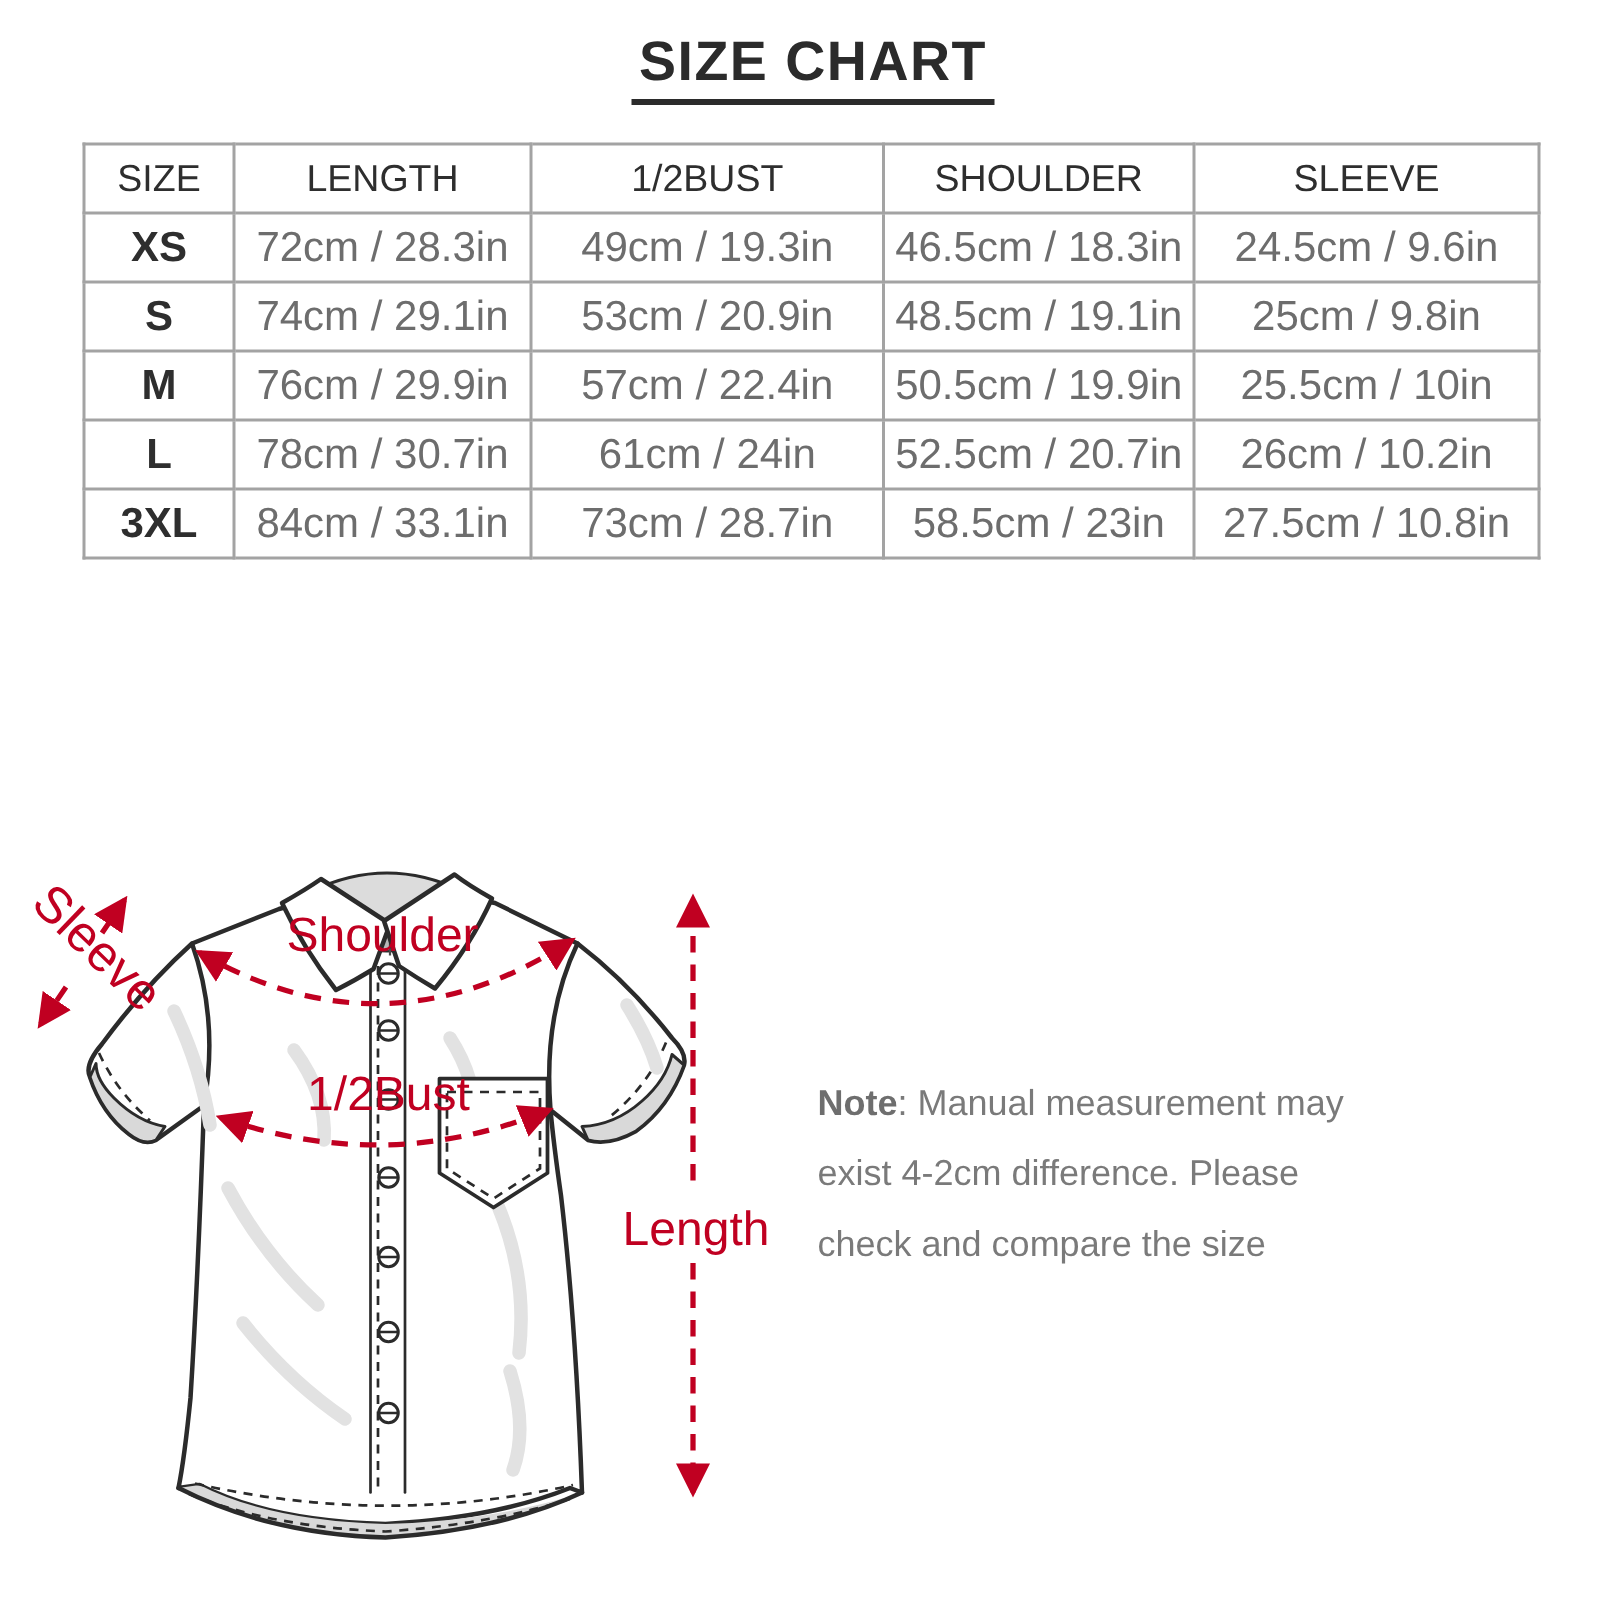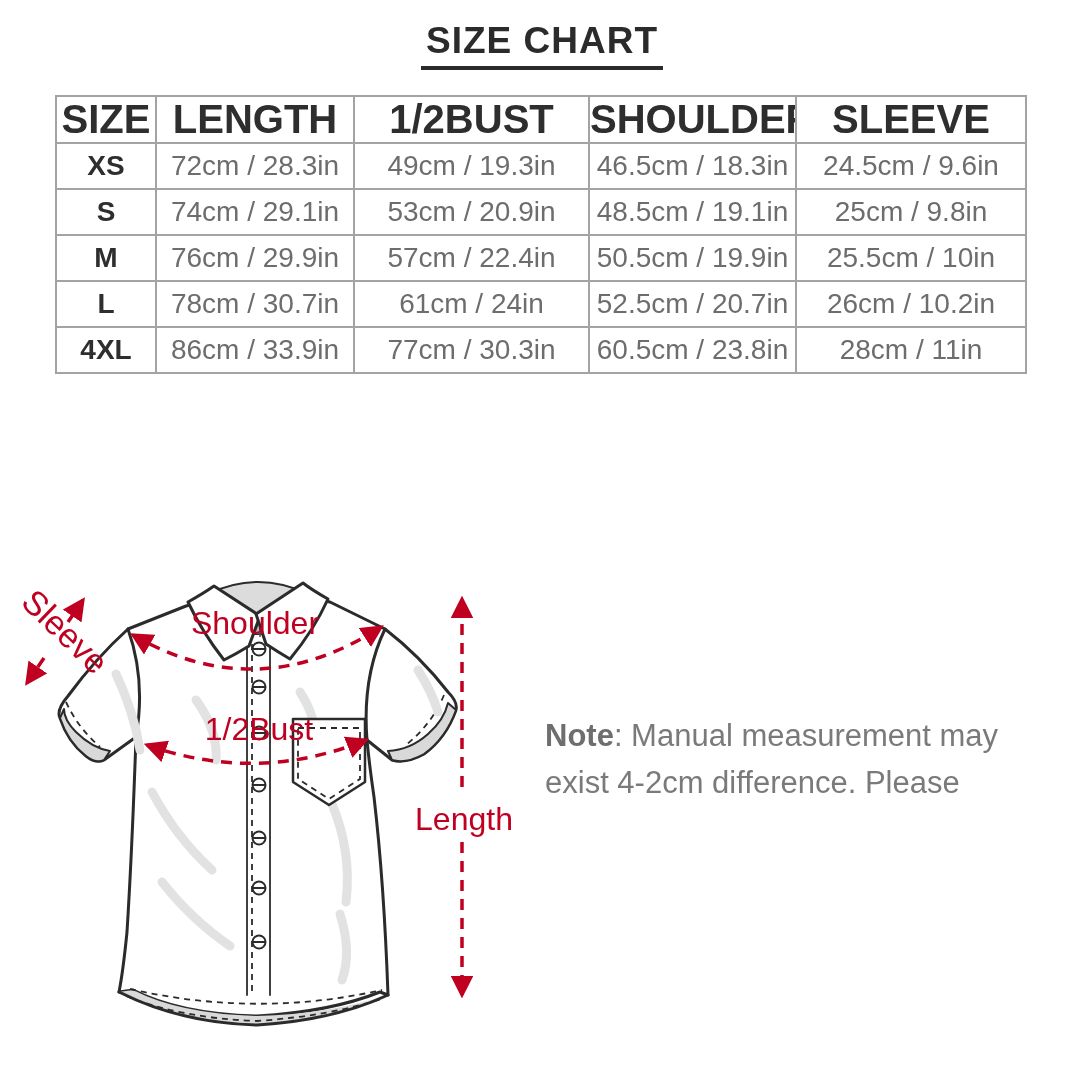--- a/index.html
+++ b/index.html
@@ -14,26 +14,26 @@
     border-bottom:4px solid #2b2b2b;
   }
   table.size-table{
     position:absolute;left:55px;top:95px;width:970px;
     border-collapse:collapse;table-layout:fixed;
   }
   .size-table th,.size-table td{
     border:2px solid #a3a3a3;height:44px;text-align:center;vertical-align:middle;
     padding:0;overflow:hidden;white-space:nowrap;
   }
-  .size-table th{font-size:40px;font-weight:bold;color:#2e2e2e;}
+  .size-table th{font-size:25px;font-weight:normal;color:#2e2e2e;}
   .size-table td{font-size:28px;font-weight:normal;color:#6d6d6d;}
   .size-table td.size-col{font-weight:bold;color:#2e2e2e;}
   .note{
     position:absolute;left:545px;top:712px;width:480px;
-    font-size:31px;line-height:47px;color:#7a7a7a;white-space:nowrap;
+    font-size:24px;line-height:47px;color:#7a7a7a;white-space:nowrap;
   }
   .note b{font-weight:bold;color:#6e6e6e;}
   .diagram{position:absolute;left:0;top:552px;width:520px;height:528px;}
   .outline{fill:none;stroke:#2b2b2b;stroke-width:3;stroke-linecap:round;stroke-linejoin:round;}
   .outline-thin{fill:none;stroke:#2b2b2b;stroke-width:1.8;stroke-linecap:round;stroke-linejoin:round;}
   .whitefill{fill:#ffffff;stroke:#2b2b2b;stroke-width:3;stroke-linejoin:round;}
   .grayfill{fill:#d9d9d9;}
   .grayfill-stroked{fill:#d9d9d9;stroke:#2b2b2b;stroke-width:2;stroke-linejoin:round;}
   .stitch{fill:none;stroke:#2b2b2b;stroke-width:1.8;stroke-dasharray:6 5;}
   .wrinkle{fill:none;stroke:#e2e2e2;stroke-width:9;stroke-linecap:round;}
@@ -87,25 +87,25 @@
       <td>25.5cm / 10in</td>
     </tr>
     <tr>
       <td class="size-col">L</td>
       <td>78cm / 30.7in</td>
       <td>61cm / 24in</td>
       <td>52.5cm / 20.7in</td>
       <td>26cm / 10.2in</td>
     </tr>
     <tr>
-      <td class="size-col">4XL</td>
-      <td>86cm / 33.9in</td>
-      <td>77cm / 30.3in</td>
-      <td>60.5cm / 23.8in</td>
-      <td>28cm / 11in</td>
+      <td class="size-col">3XL</td>
+      <td>84cm / 33.1in</td>
+      <td>73cm / 28.7in</td>
+      <td>58.5cm / 23in</td>
+      <td>27.5cm / 10.8in</td>
     </tr>
   </tbody>
 </table>
 
 <svg class="diagram" viewBox="0 0 520 528">
   <defs>
     <marker id="ah" viewBox="0 0 10 10" refX="8.5" refY="5" markerWidth="6.5" markerHeight="6.5" orient="auto-start-reverse">
       <path d="M0,0 L10,5 L0,10 z" fill="#c00021"></path>
     </marker>
   </defs>
@@ -188,13 +188,14 @@
     <text class="red-label" x="255" y="82" text-anchor="middle">Shoulder</text>
     <text class="red-label" x="259" y="188" text-anchor="middle">1/2Bust</text>
     <text class="red-label" transform="translate(57,88) rotate(44)" text-anchor="middle" style="font-size:34px">Sleeve</text>
     <text class="red-label" x="464" y="278" text-anchor="middle">Length</text>
   </g>
 </svg>
 
 <div class="note">
   <div><b>Note</b><span>: Manual measurement may</span></div>
   <div>exist 4-2cm difference. Please</div>
+  <div>check and compare the size</div>
 </div>
 
 </body></html>

